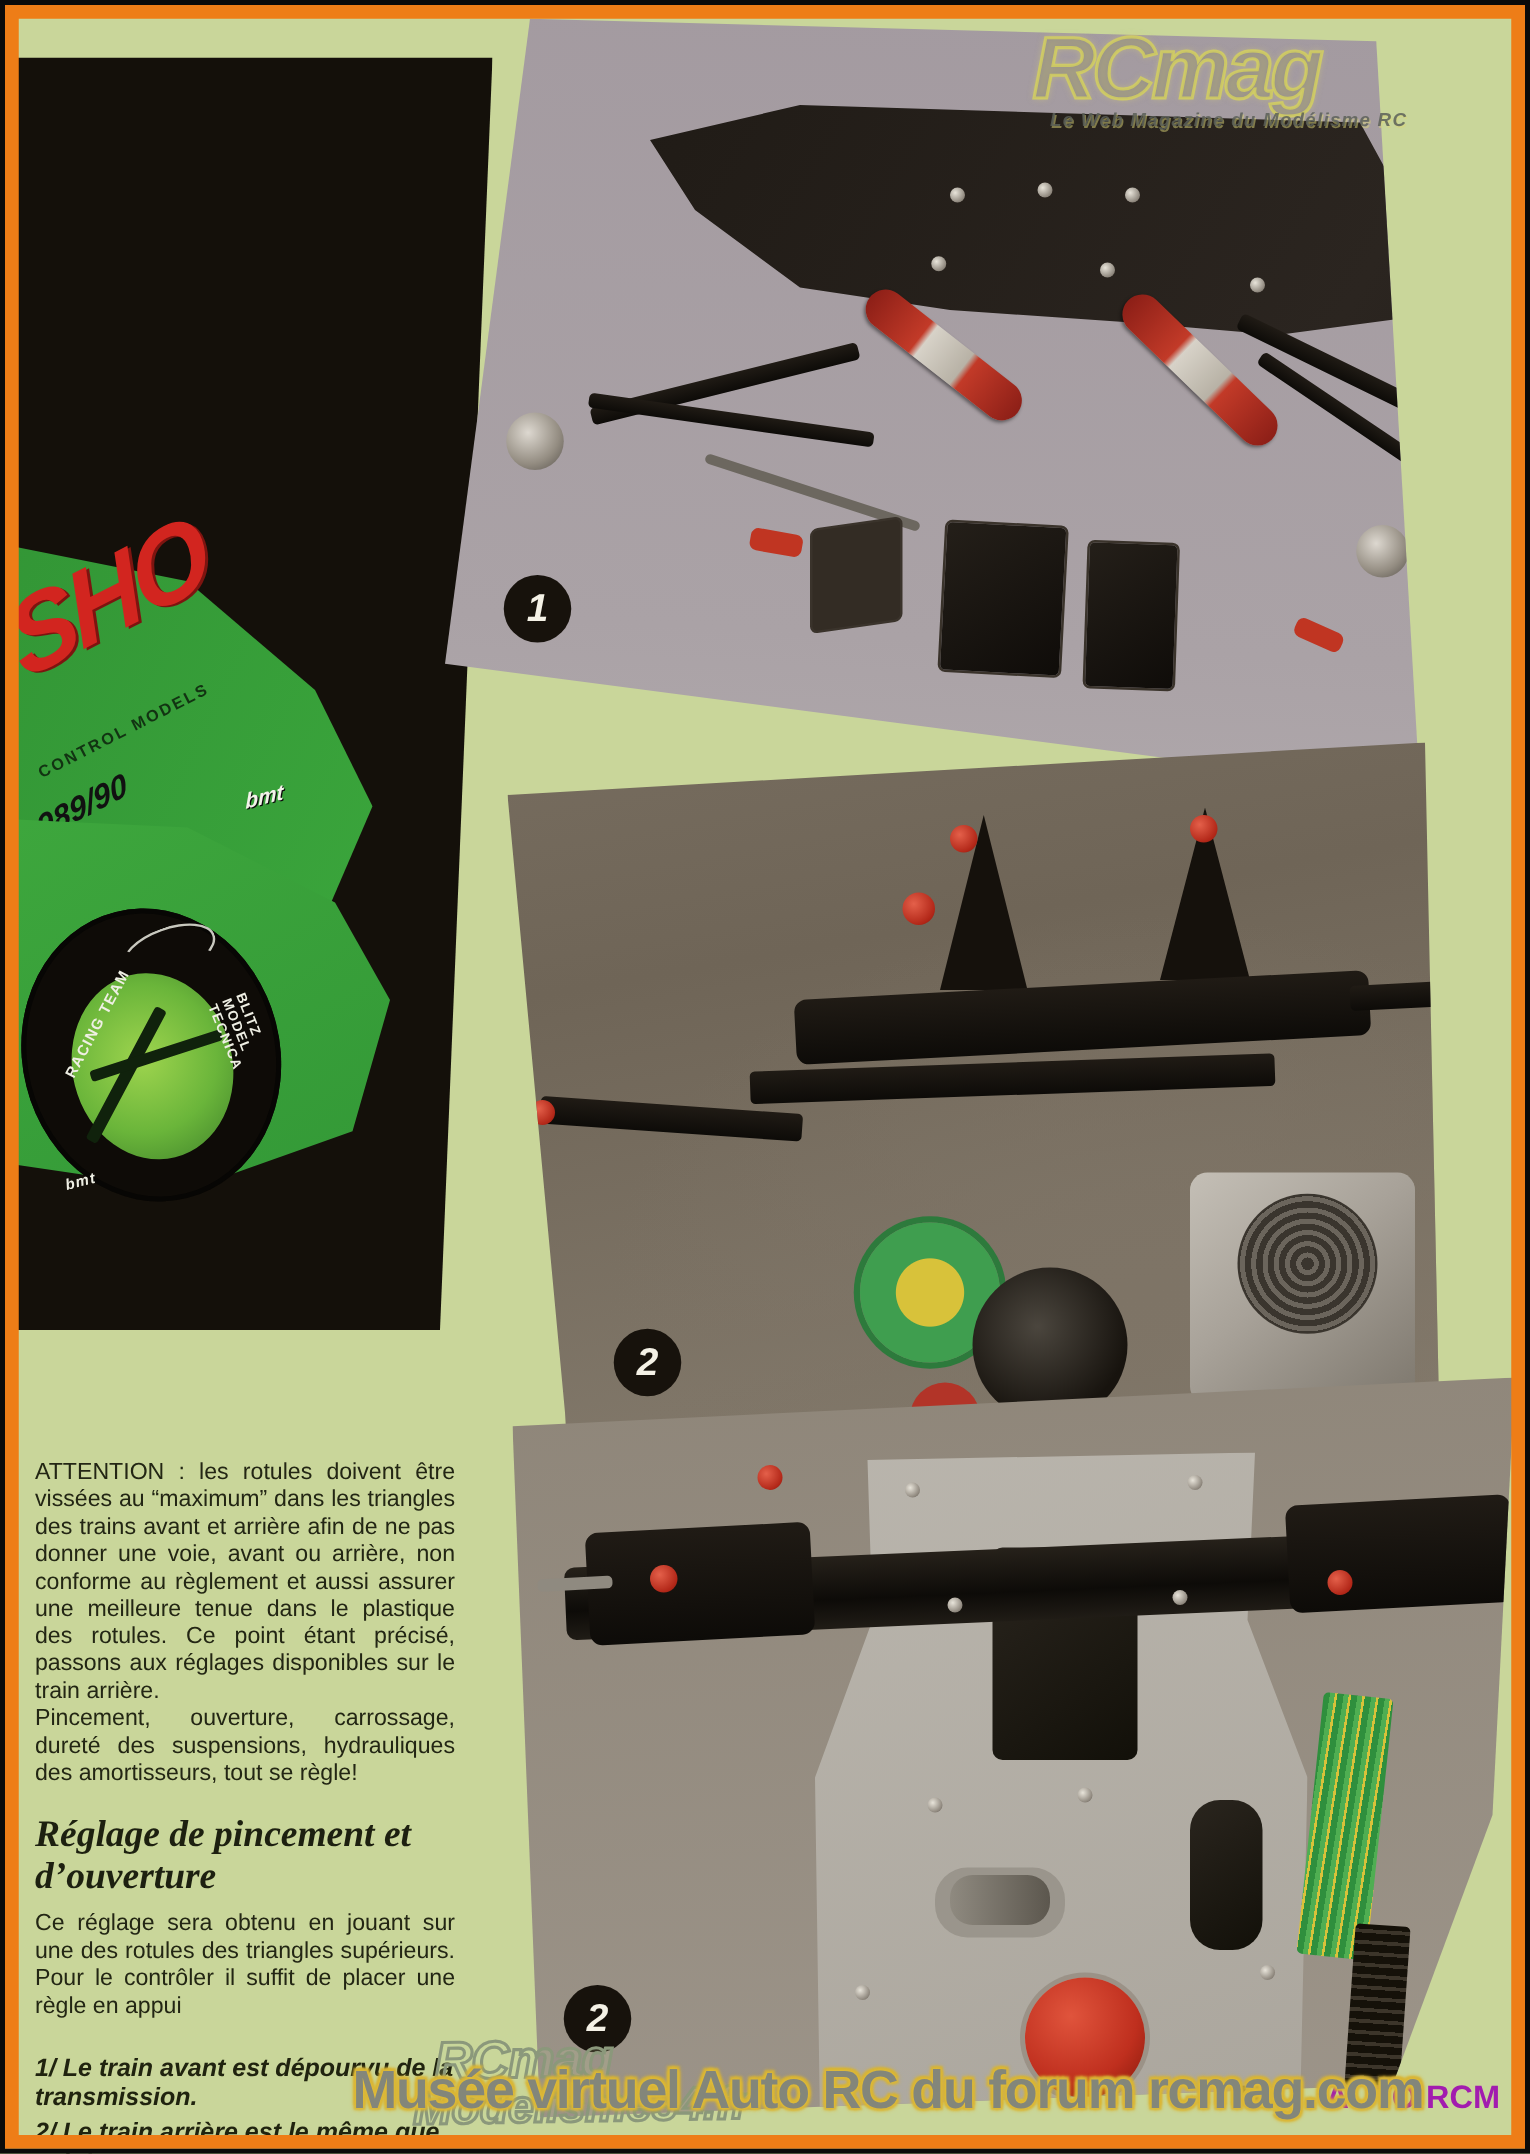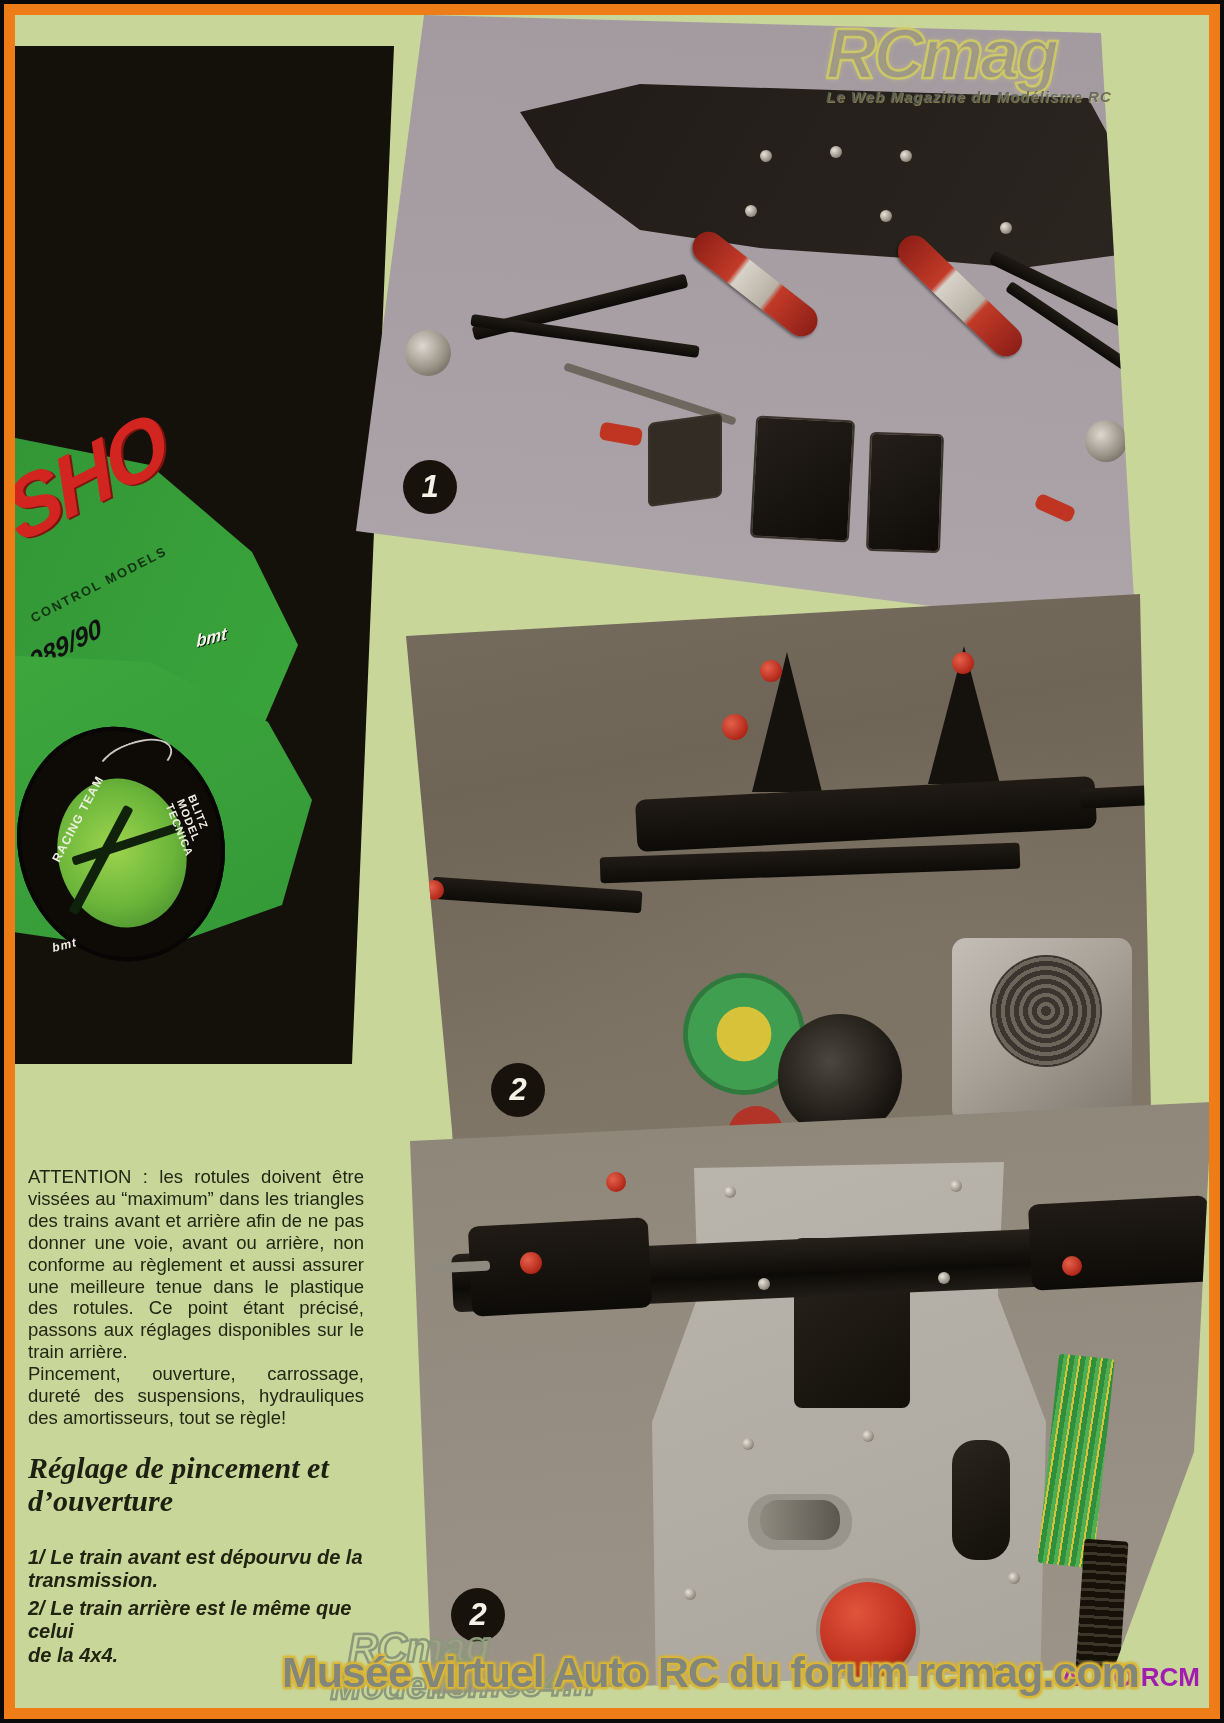--- a/index.html
+++ b/index.html
@@ -129,21 +129,21 @@
   .caption + .caption{margin-top:4px;}
 
   
   .wm-top{left:826px;top:22px;z-index:30;}
   .wm-top-title{
     font:800 italic 70px "Liberation Sans","DejaVu Sans",sans-serif;letter-spacing:-3px;line-height:64px;
     color:rgba(116,112,130,.40);-webkit-text-stroke:2.5px rgba(214,210,92,.8);
     text-shadow:0 0 6px rgba(222,214,110,.55);
   }
   .wm-top-sub{
-    margin-top:2px;
+    margin-top:2px;margin-left:14px;
     font:bold italic 15px "Liberation Sans","DejaVu Sans",sans-serif;letter-spacing:1px;
     color:rgba(92,96,88,.85);text-shadow:1px 1px 0 rgba(220,214,120,.5);text-align:center;
   }
   .wm-site{left:330px;top:1628px;z-index:31;transform:rotate(-1deg);}
   .wm-site-l1{
     margin-left:18px;
     font:800 italic 42px "Liberation Sans","DejaVu Sans",sans-serif;letter-spacing:-1px;line-height:38px;
     color:rgba(201,214,154,.18);-webkit-text-stroke:2.5px #8b987b;
   }
   .wm-site-l2{
@@ -283,20 +283,21 @@
     <div class="abs badge" style="left:451px;top:1588px;">
       <span>2</span>
     </div>
   </div>
 
   <div class="abs text-col">
     <p class="intro">ATTENTION : les rotules doivent être vissées au “maximum” dans les triangles des trains avant et arrière afin de ne pas donner une voie, avant ou arrière, non conforme au règlement et aussi assurer une meilleure tenue dans le plastique des rotules. Ce point étant précisé, passons aux réglages disponibles sur le train arrière.</p>
     <p class="intro">Pincement, ouverture, carrossage, dureté des suspensions, hydrauliques des amortisseurs, tout se règle!</p>
     <h2 class="heading">Réglage de pincement et
 d’ouverture</h2>
+    <p class="body2">Ce réglage sera obtenu en jouant sur une des rotules des triangles supérieurs. Pour le contrôler il suffit de placer une règle en appui</p>
     <p class="caption">1/ Le train avant est dépourvu de la
 transmission.</p>
     <p class="caption">2/ Le train arrière est le même que celui
 de la 4x4.</p>
   </div>
 
   <div class="abs wm-top">
     <div class="wm-top-title">RCmag</div>
     <div class="wm-top-sub">Le Web Magazine du Modélisme RC</div>
   </div>

